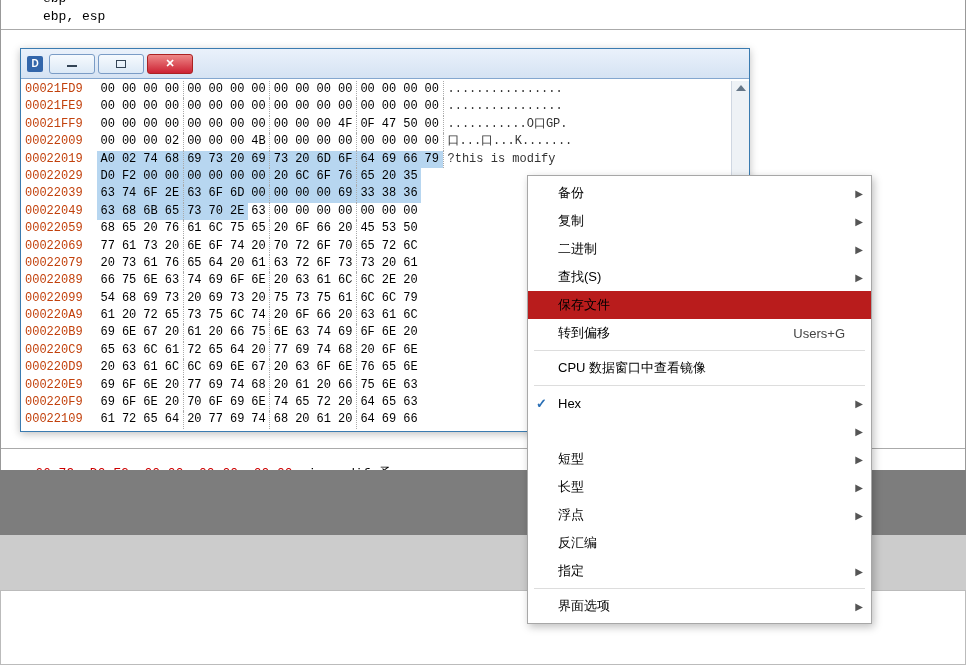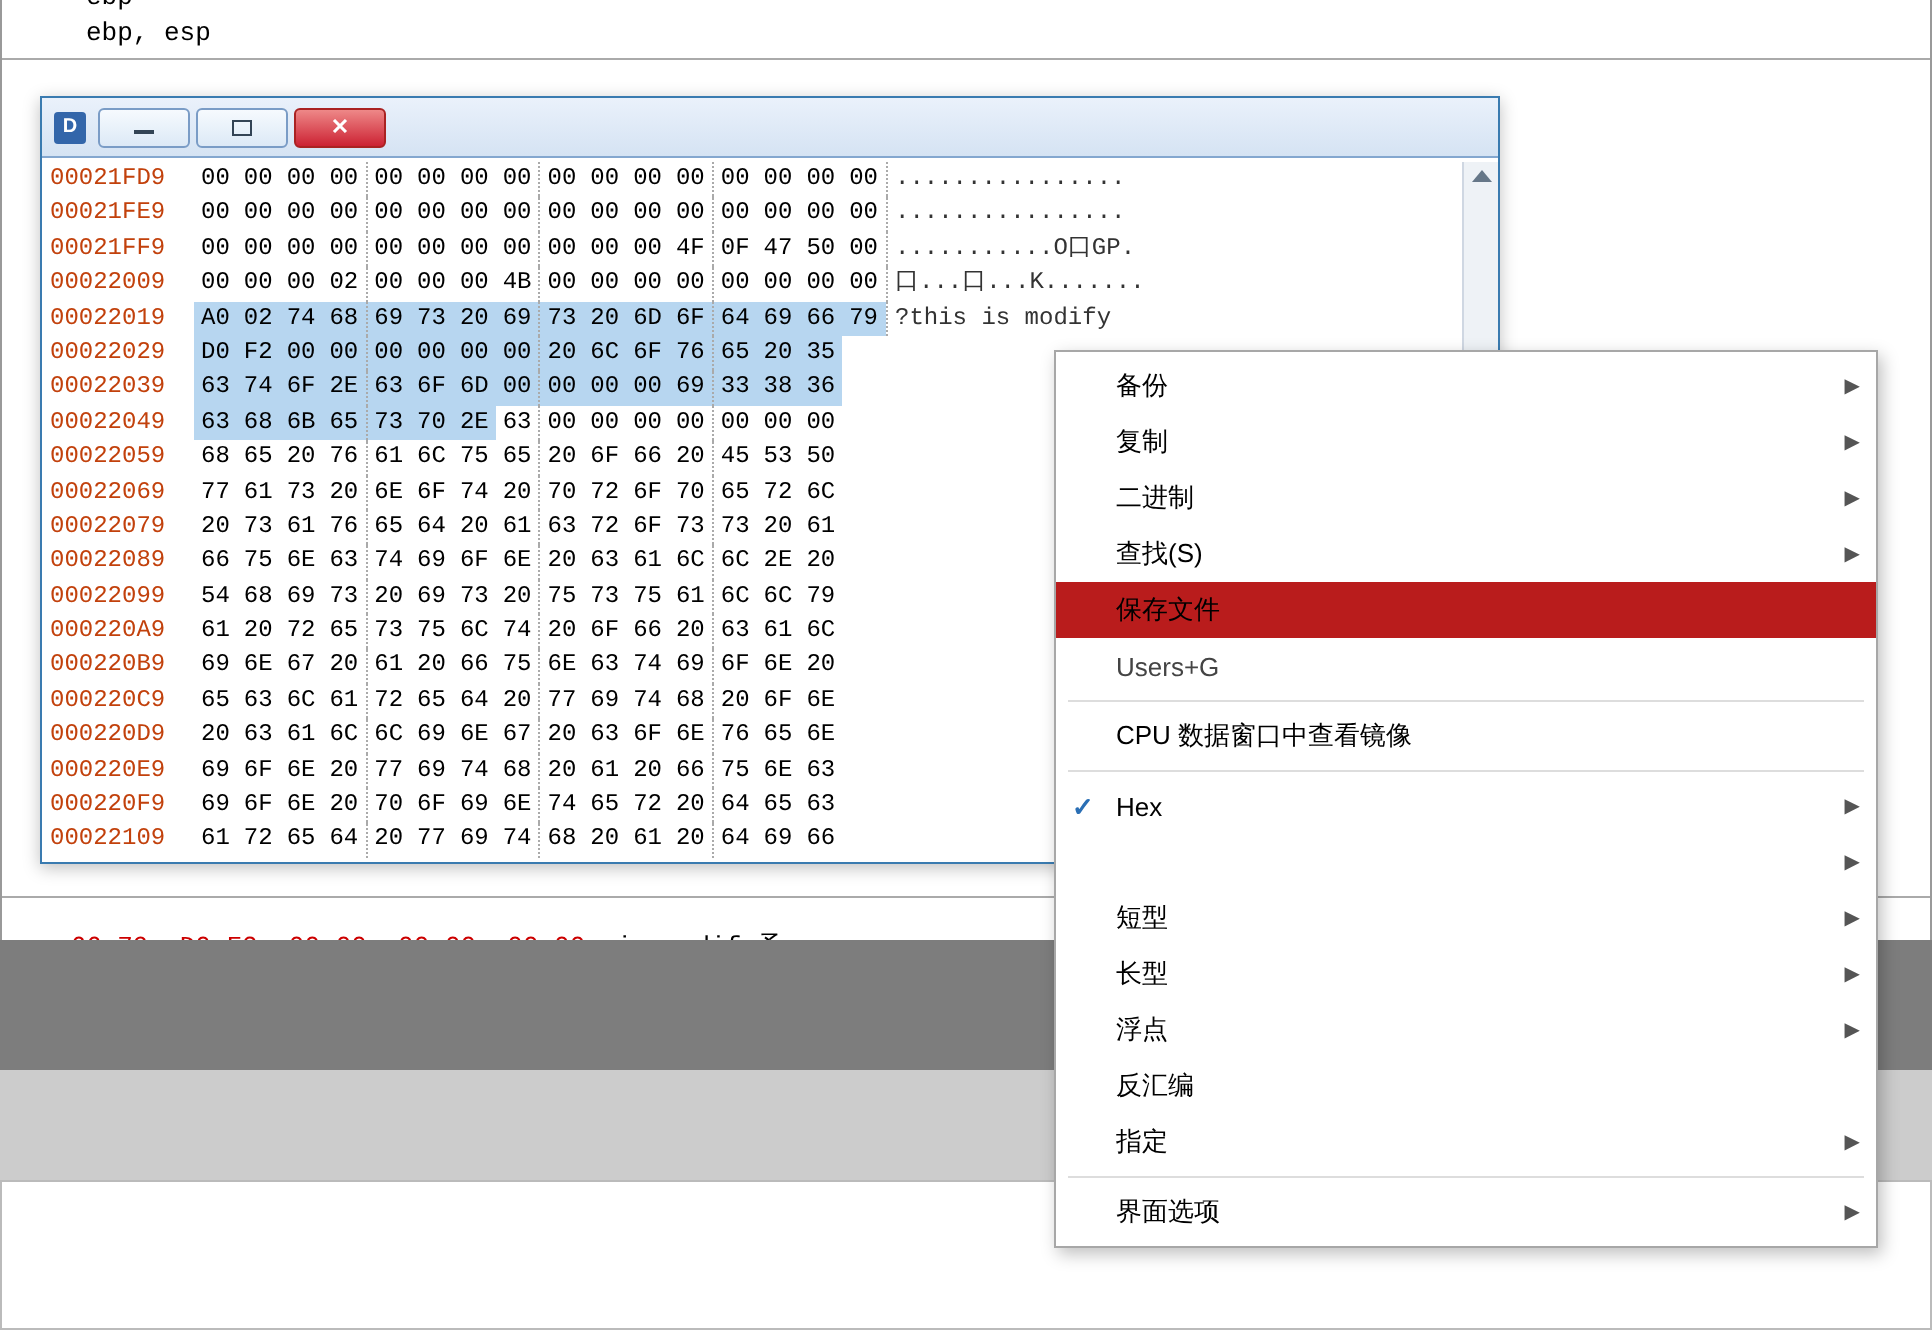--- a/index.html
+++ b/index.html
@@ -126,21 +126,21 @@
     }
     .bottom-panel {
       position: absolute;
       left: 0; right: 0; top: 590px; height: 75px;
       background: #fff; border: 1px solid #bbb;
     }
     .context-menu {
       position: absolute;
       top: 175px;
       left: 527px;
-      width: 412px;
+      width: 345px;
       background: #fff;
       border: 1px solid #a7a7a7;
       box-shadow: 2px 3px 8px rgba(0,0,0,.25);
       font-size: 13px;
       padding: 3px 0;
     }
     .mi {
       display: flex; align-items: center;
       height: 28px;
       padding: 0 10px 0 30px;
@@ -229,20 +229,21 @@
       <span class="arrow">▶</span>
     </div>
     <div class="mi">
       <span class="lbl">查找(S)</span>
       <span class="arrow">▶</span>
     </div>
     <div class="mi selected">
       <span class="lbl">保存文件</span>
     </div>
     <div class="mi">
+      <span class="lbl">转到偏移</span>
       <span class="short">Users+G</span>
     </div>
     <div class="msep"></div>
     <div class="mi">
       <span class="lbl">CPU 数据窗口中查看镜像</span>
     </div>
     <div class="msep"></div>
     <div class="mi check">
       <span class="lbl">Hex</span>
       <span class="arrow">▶</span>

